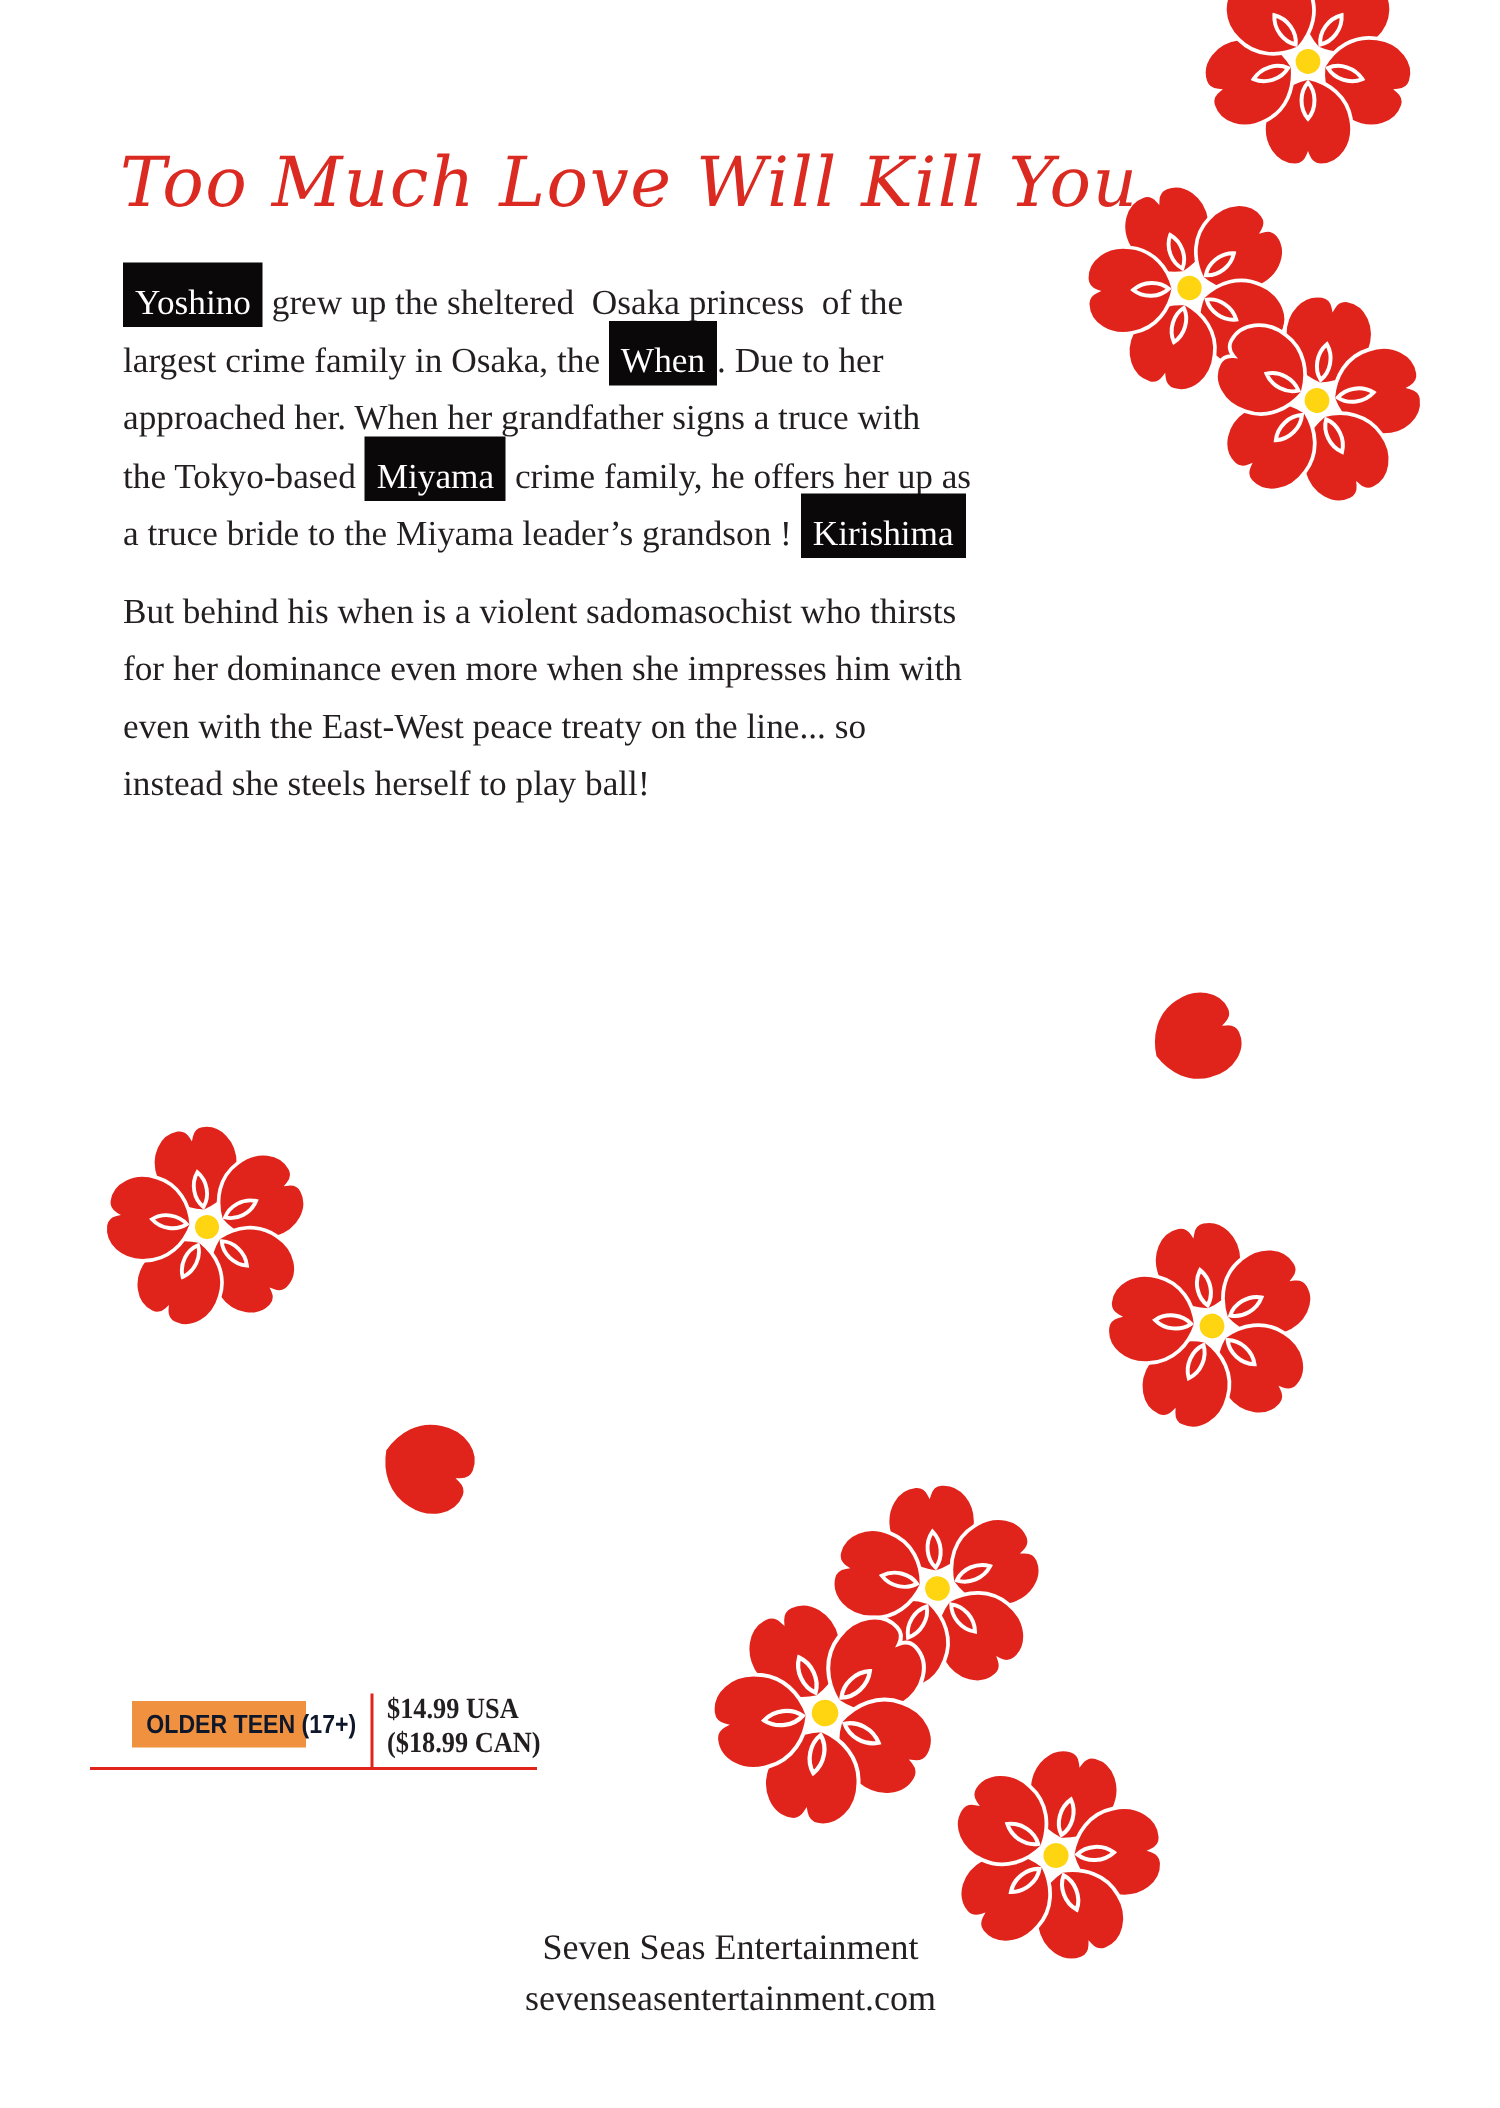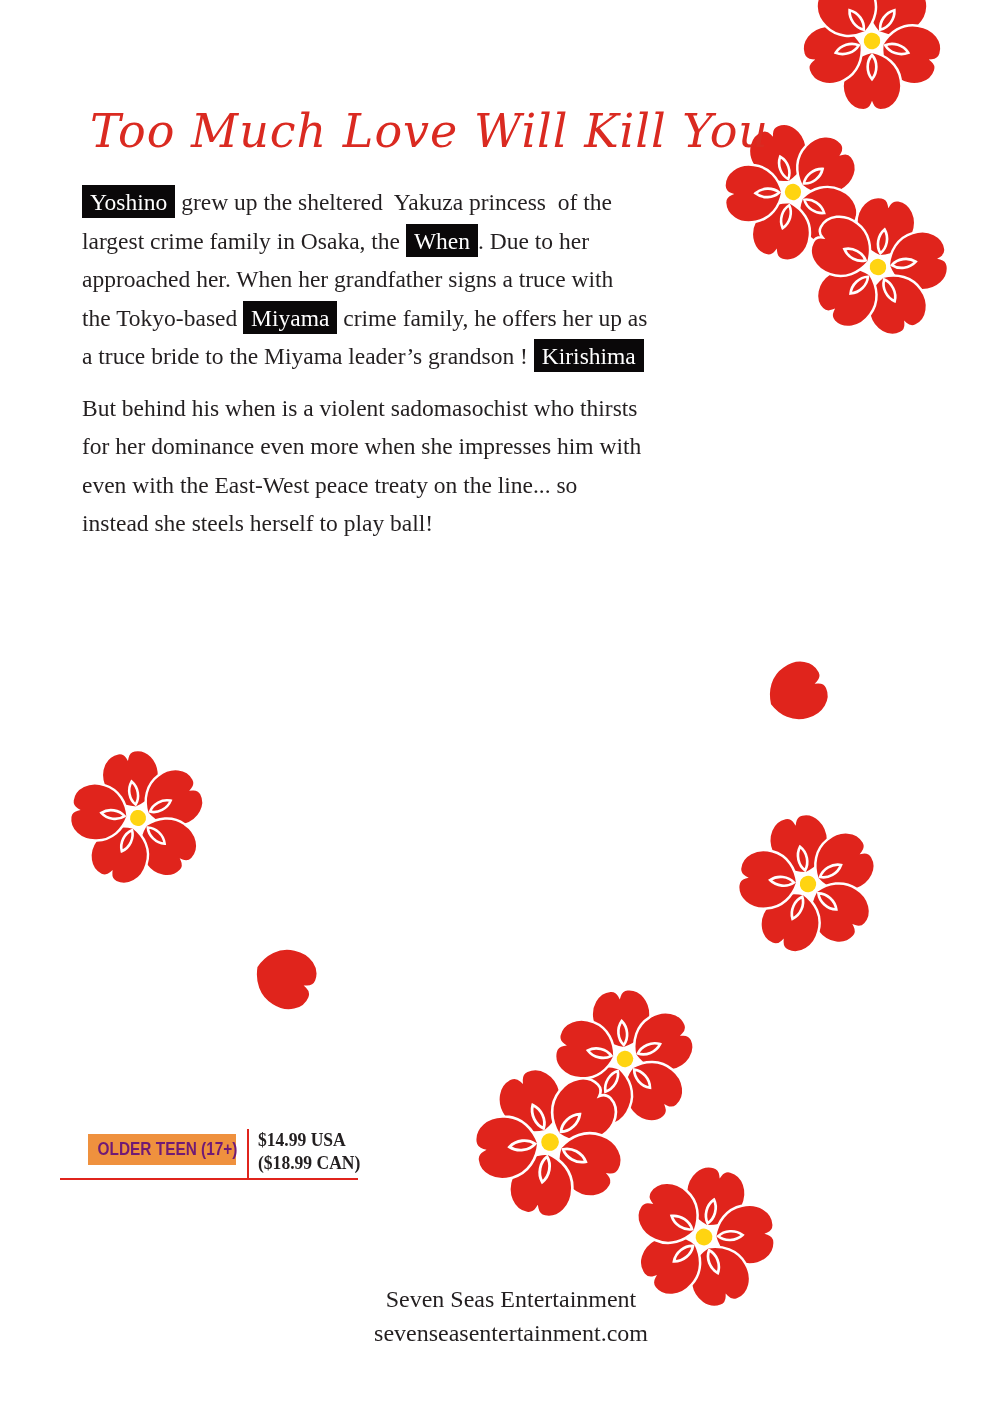--- a/index.html
+++ b/index.html
@@ -14,43 +14,43 @@
   html,body{margin:0;padding:0;background:#ffffff;}
   .cover{
     position:relative;width:1000px;height:1405px;background:#fff;overflow:hidden;
     font-family:"Liberation Serif",serif;color:var(--ink);
   }
   .deco{position:absolute;left:0;top:0;width:1000px;height:1405px;pointer-events:none;}
   .petal-shape{fill:var(--red);stroke:#fff;stroke-width:1.6;}
   .loop{fill:none;stroke:#fff;stroke-width:1.7;}
   .sakura-center{fill:var(--yellow);}
   .title{
-    position:absolute;left:80px;top:94px;margin:10px;
+    position:absolute;left:80px;top:94px;margin:0;
     font-family:"DejaVu Serif",serif;font-style:italic;font-weight:normal;
     font-size:46px;line-height:1.2;color:var(--title-red);letter-spacing:1px;white-space:nowrap;
   }
   .synopsis{position:absolute;left:82px;top:183px;width:650px;font-size:23.5px;line-height:38.5px;}
   .synopsis p{margin:0 0 13px 0;}
   .line{display:block;white-space:pre-wrap;}
-  .hl{background:var(--hl-bg);color:var(--hl-fg);padding:4px 8px 3px 8px;}
+  .hl{background:var(--hl-bg);color:var(--hl-fg);padding:14px 8px 3px 8px;}
   .rating-badge{
-    position:absolute;left:88px;top:1134px;width:148px;height:31px;background:var(--orange);
-    color:#701a75;font-family:"Liberation Sans",sans-serif;font-weight:bold;font-size:17.5px;
+    position:absolute;left:88px;top:1134px;width:116px;height:31px;background:var(--orange);
+    color:#0f172a;font-family:"Liberation Sans",sans-serif;font-weight:bold;font-size:17.5px;
     line-height:31px;text-align:right;
   }
   .rating-badge .squeeze{display:inline-block;transform:scaleX(0.88);transform-origin:center;white-space:nowrap;}
   .vline{position:absolute;left:247px;top:1129px;width:2px;height:50px;background:var(--red);}
   .hline{position:absolute;left:60px;top:1178px;width:298px;height:2px;background:var(--red);}
   .price{
     position:absolute;left:258px;top:1128px;font-weight:bold;font-size:19.5px;line-height:23px;
     transform:scaleX(0.9);transform-origin:left top;white-space:nowrap;color:var(--ink);
   }
   .footer{
     position:absolute;left:487px;top:1282px;transform:translateX(-50%);
-    text-align:center;font-size:24px;line-height:34px;white-space:nowrap;color:var(--ink);margin-left:24px;
+    text-align:center;font-size:24px;line-height:34px;white-space:nowrap;color:var(--ink);
   }
 </style>
 </head>
 <body>
 
 <div class="cover">
 
   <svg class="deco" viewBox="0 0 1000 1405" xmlns="http://www.w3.org/2000/svg">
     <defs>
       <g id="petalShape">
@@ -95,21 +95,21 @@
         <use href="#sakura" transform="translate(704 1237) rotate(15) scale(1.5777777777777777)"></use>
         <use href="#loosePetal" transform="translate(285 978) rotate(22) scale(1.631578947368421)"></use>
         <use href="#loosePetal" transform="translate(797 692) rotate(-25) scale(1.5789473684210527)"></use>
       </g>
   </svg>
 
   <h1 class="title">Too Much Love Will Kill You</h1>
 
   <section class="synopsis" id="synopsis">
       <p>
-        <span class="line"><span class="hl">Yoshino</span><span> grew up the sheltered  Yakuza princess  of the</span></span>
+        <span class="line"><span class="hl">Yoshino</span><span> grew up the sheltered  Osaka princess  of the</span></span>
         <span class="line"><span>largest crime family in Osaka, the </span><span class="hl">When</span><span>. Due to her</span></span>
         <span class="line"><span>approached her. When her grandfather signs a truce with</span></span>
         <span class="line"><span>the Tokyo-based </span><span class="hl">Miyama</span><span> crime family, he offers her up as</span></span>
         <span class="line"><span>a truce bride to the Miyama leader’s grandson ! </span><span class="hl">Kirishima</span></span>
       </p>
       <p>
         <span class="line"><span>But behind his when is a violent sadomasochist who thirsts</span></span>
         <span class="line"><span>for her dominance even more when she impresses him with</span></span>
         <span class="line"><span>even with the East-West peace treaty on the line... so</span></span>
         <span class="line"><span>instead she steels herself to play ball!</span></span>

